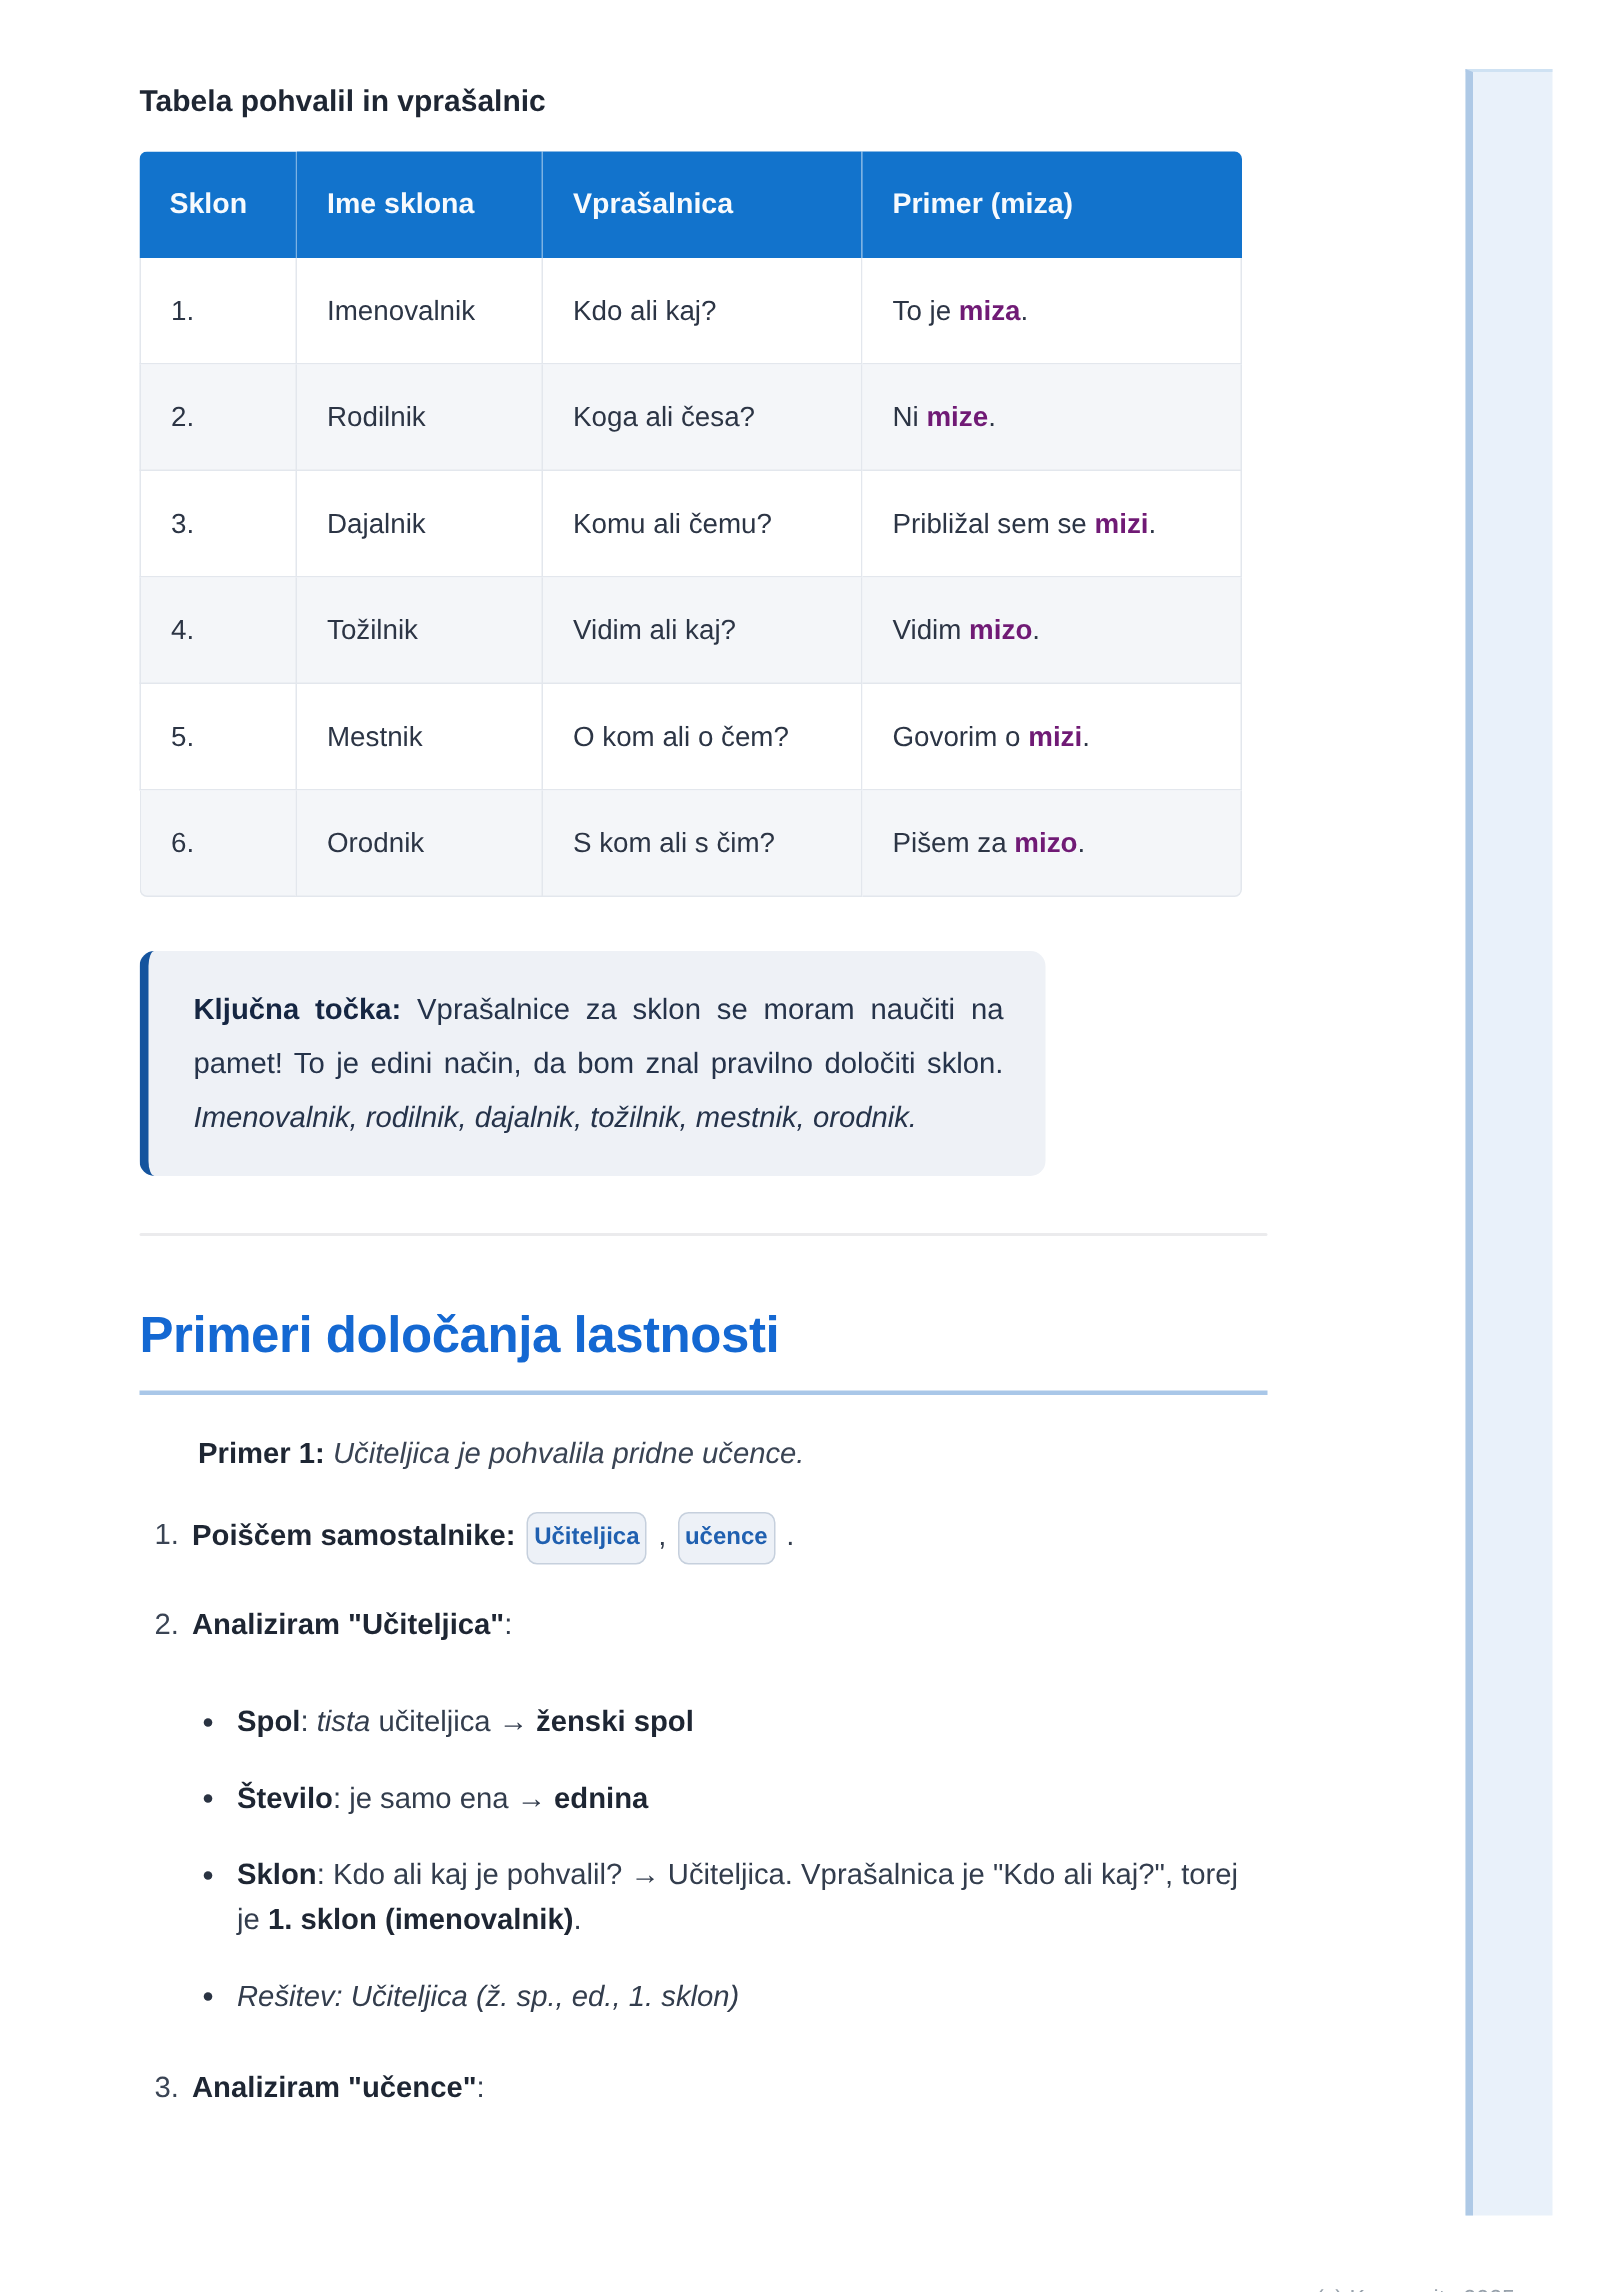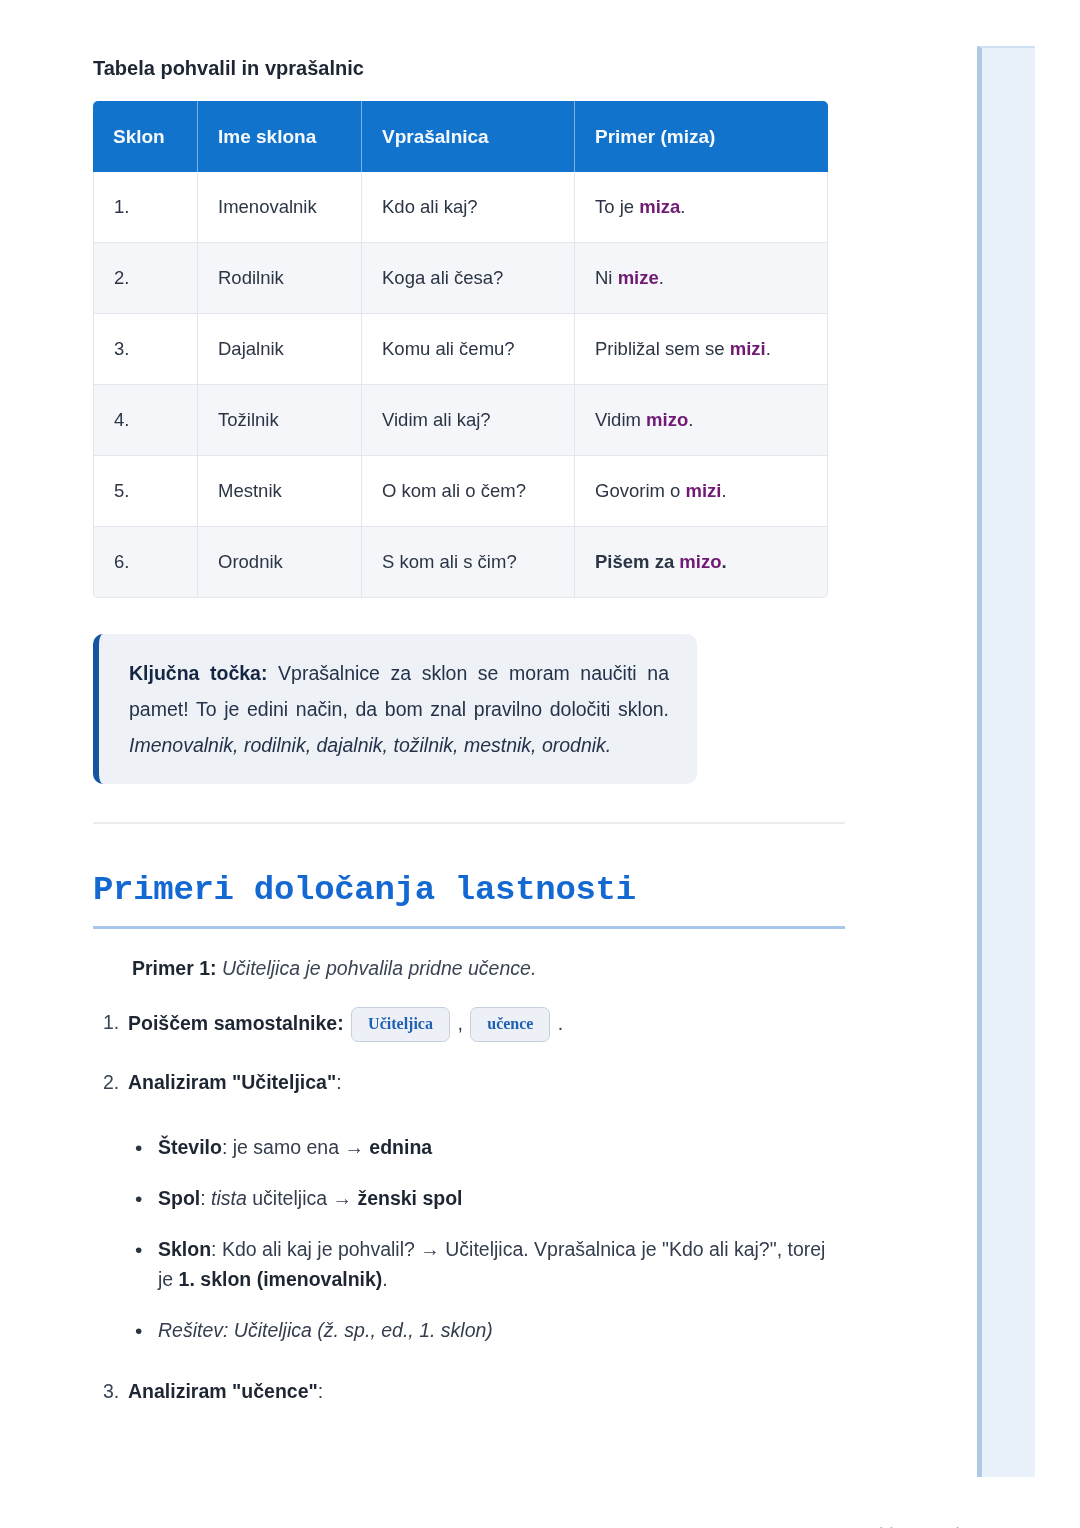--- a/index.html
+++ b/index.html
@@ -50,51 +50,51 @@
   }
   .cases th:first-child{border-top-left-radius:5px;}
   .cases th:last-child{border-top-right-radius:5px;border-right:none;}
   .cases td{
     height:71px;padding:0 20px;background:#fff;color:#2c3545;
     border-right:1px solid var(--border);border-bottom:1px solid var(--border);
   }
   .cases td:first-child{border-left:1px solid var(--border);}
   .cases tbody tr:nth-child(even) td{background:var(--row-alt);}
   .cases tbody tr:last-child td:first-child{border-bottom-left-radius:5px;}
-  .cases tbody tr:last-child td:last-child{border-bottom-right-radius:5px;font-weight:bold;}
+  .cases tbody tr:last-child td:last-child{border-bottom-right-radius:5px;}
   .cases b{color:#701a75;}
 
   .callout{
     margin-top:36px;width:604px;background:var(--callout-bg);
     border-left:6px solid var(--callout-border);border-radius:10px;
     padding:21px 28px 21px 30px;
   }
   .callout p{margin:0;font-size:19.5px;line-height:1.85;text-align:justify;color:#25334a;}
   .callout strong{color:#152642;}
 
   .divider{margin:38px 0 0;border:none;height:2px;background:#ebebed;border-radius:1px;}
 
-  .heading-wrap{margin-top:47px;border-bottom:3px solid var(--underline);padding-bottom:17px;font-family:Liberation Mono, monospace;}
+  .heading-wrap{margin-top:47px;border-bottom:3px solid var(--underline);padding-bottom:17px;}
   h1.section-heading{margin:0;font-size:34px;font-weight:700;color:var(--heading);letter-spacing:-0.3px;}
 
   .intro{margin:29px 0 0;font-size:19.5px;color:var(--text);}
   .example-line{margin:28px 0 0;font-size:19.5px;}
   .example-line strong{color:var(--dark);margin-left:39px;}
   .example-line em{color:#3a4454;}
 
   .steps{margin-top:27px;}
   .step{display:flex;margin-bottom:25px;font-size:19.5px;line-height:1.6;}
   .step-num{flex:none;margin-left:10px;width:25px;color:#3a4454;}
   .step-body{flex:1;}
   .step-body strong{color:var(--dark);}
 
   .badge{
     display:inline-block;background:var(--badge-bg);border:1px solid var(--badge-border);
-    border-radius:7px;padding:3px 16px 4px;margin:0 2px;
-    font-family:Liberation Serif, serif;
+    border-radius:7px;padding:3px 4px 4px;margin:0 2px;
+    font-family:Liberation Sans, sans-serif;
     font-weight:700;font-size:16px;color:var(--badge-text);vertical-align:1px;
   }
 
   ul.bullets{list-style:none;margin:34px 0 30px;padding:0 0 0 42px;}
   .bullets li{
     position:relative;padding-left:23px;margin-bottom:20px;
     font-size:19.5px;line-height:1.58;color:var(--text);
   }
   .bullets li::before{content:"\2022";position:absolute;left:0;top:-1px;color:#2a3342;font-size:21px;}
   .bullets strong{color:var(--dark);}
@@ -183,22 +183,22 @@
       <span class="step-num">1.</span>
       <div class="step-body"><strong>Poiščem samostalnike:</strong> <span class="badge">Učiteljica</span><span> , </span><span class="badge">učence</span><span> .</span></div>
     </div>
 
     <div class="step">
       <span class="step-num">2.</span>
       <div class="step-body"><strong>Analiziram "Učiteljica"</strong><span>:</span></div>
     </div>
 
     <ul class="bullets">
+      <li><strong>Spol</strong><span>: </span><em>tista</em><span> učiteljica → </span><strong>ženski spol</strong></li>
       <li><strong>Število</strong><span>: je samo ena → </span><strong>ednina</strong></li>
-      <li><strong>Spol</strong><span>: </span><em>tista</em><span> učiteljica → </span><strong>ženski spol</strong></li>
       <li><strong>Sklon</strong><span>: Kdo ali kaj je pohvalil? → Učiteljica. Vprašalnica je "Kdo ali kaj?", torej je </span><strong>1. sklon (imenovalnik)</strong><span>.</span></li>
       <li><em>Rešitev: Učiteljica (ž. sp., ed., 1. sklon)</em></li>
     </ul>
 
     <div class="step">
       <span class="step-num">3.</span>
       <div class="step-body"><strong>Analiziram "učence"</strong><span>:</span></div>
     </div>
 
   </div>

